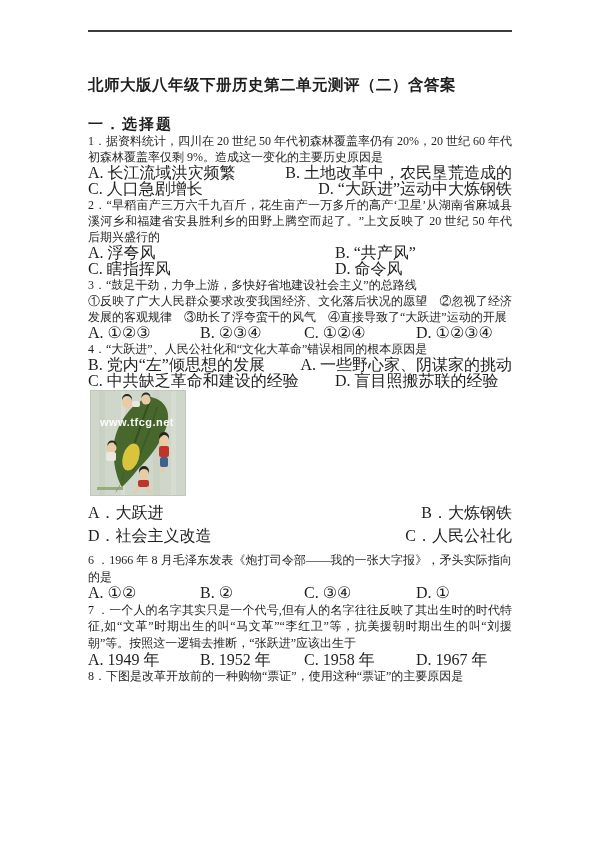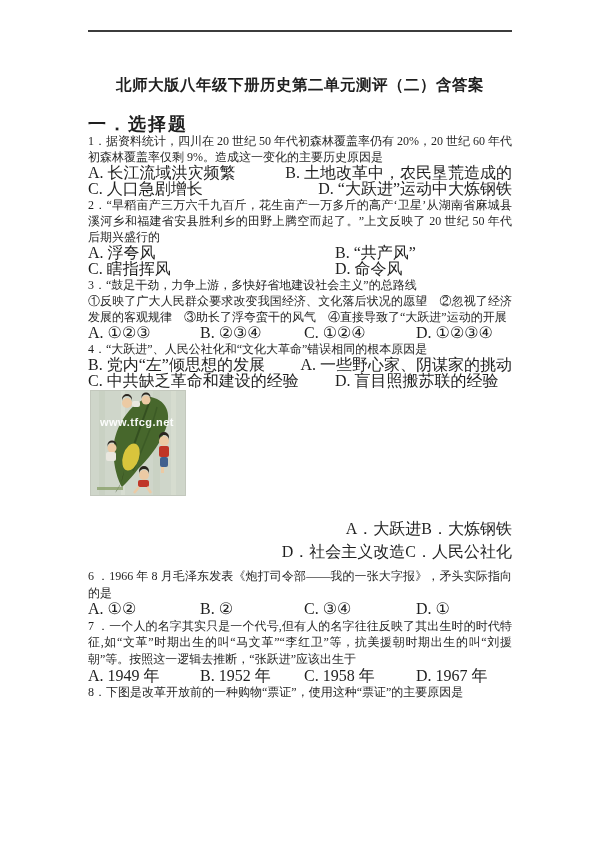--- a/index.html
+++ b/index.html
@@ -1,34 +1,34 @@
 <!DOCTYPE html>
 <html><head>
 <meta charset="utf-8">
 <style>
   html,body{margin:0;padding:0;background:#ffffff;}
   .page{position:relative;width:600px;height:845px;background:#ffffff;overflow:hidden;
         font-family:"Liberation Serif","DejaVu Serif",serif;color:#1f1f1f;}
   .rule{position:absolute;top:30px;left:88px;width:424px;height:2px;background:#3c3c3c;}
   .content{position:absolute;left:88px;top:0;width:424px;}
-  .title{margin:76px 0 0 0;font-size:15.5px;font-weight:bold;text-align:center;
+  .title{margin:76px 0 0 0;font-size:15.5px;font-weight:bold;
          letter-spacing:.5px;line-height:18px;}
-  .section{margin:22px 0 0 0;font-size:18px;font-weight:bold;line-height:17px;letter-spacing:2px;}
+  .section{margin:22px 0 0 0;font-size:15px;font-weight:bold;line-height:17px;letter-spacing:2px;}
   .stem{margin:0;font-size:12px;line-height:16px;text-align:justify;}
   .first{}
   .optrow{display:flex;font-size:16px;line-height:16px;}
   .optrow span{display:block;white-space:nowrap;}
   .o2 span:first-child{width:247px;}
   .o4 span:nth-child(1){width:112px;}
   .o4 span:nth-child(2){width:104px;}
   .o4 span:nth-child(3){width:112px;}
   .q5stem{margin-top:5px;}
   .blank{display:inline-block;width:50px;height:11px;border-bottom:1px solid #1f1f1f;}
   .cartoon{display:block;margin:1px 0 0 2px;border:1px solid #c3c8bd;}
-  .q5opts{margin-top:21px;text-align:right;}
+  .q5opts{margin-top:5px;}
   .q5opts .optrow{line-height:23px;}
   .ab span:first-child{width:341px;}
   .cd span:first-child{width:319px;}
   .tail .stem,.tail .optrow{line-height:16.6px;}
   .tail{margin-top:5px;}
 </style>
 </head>
 <body>
 
 <div class="page">

